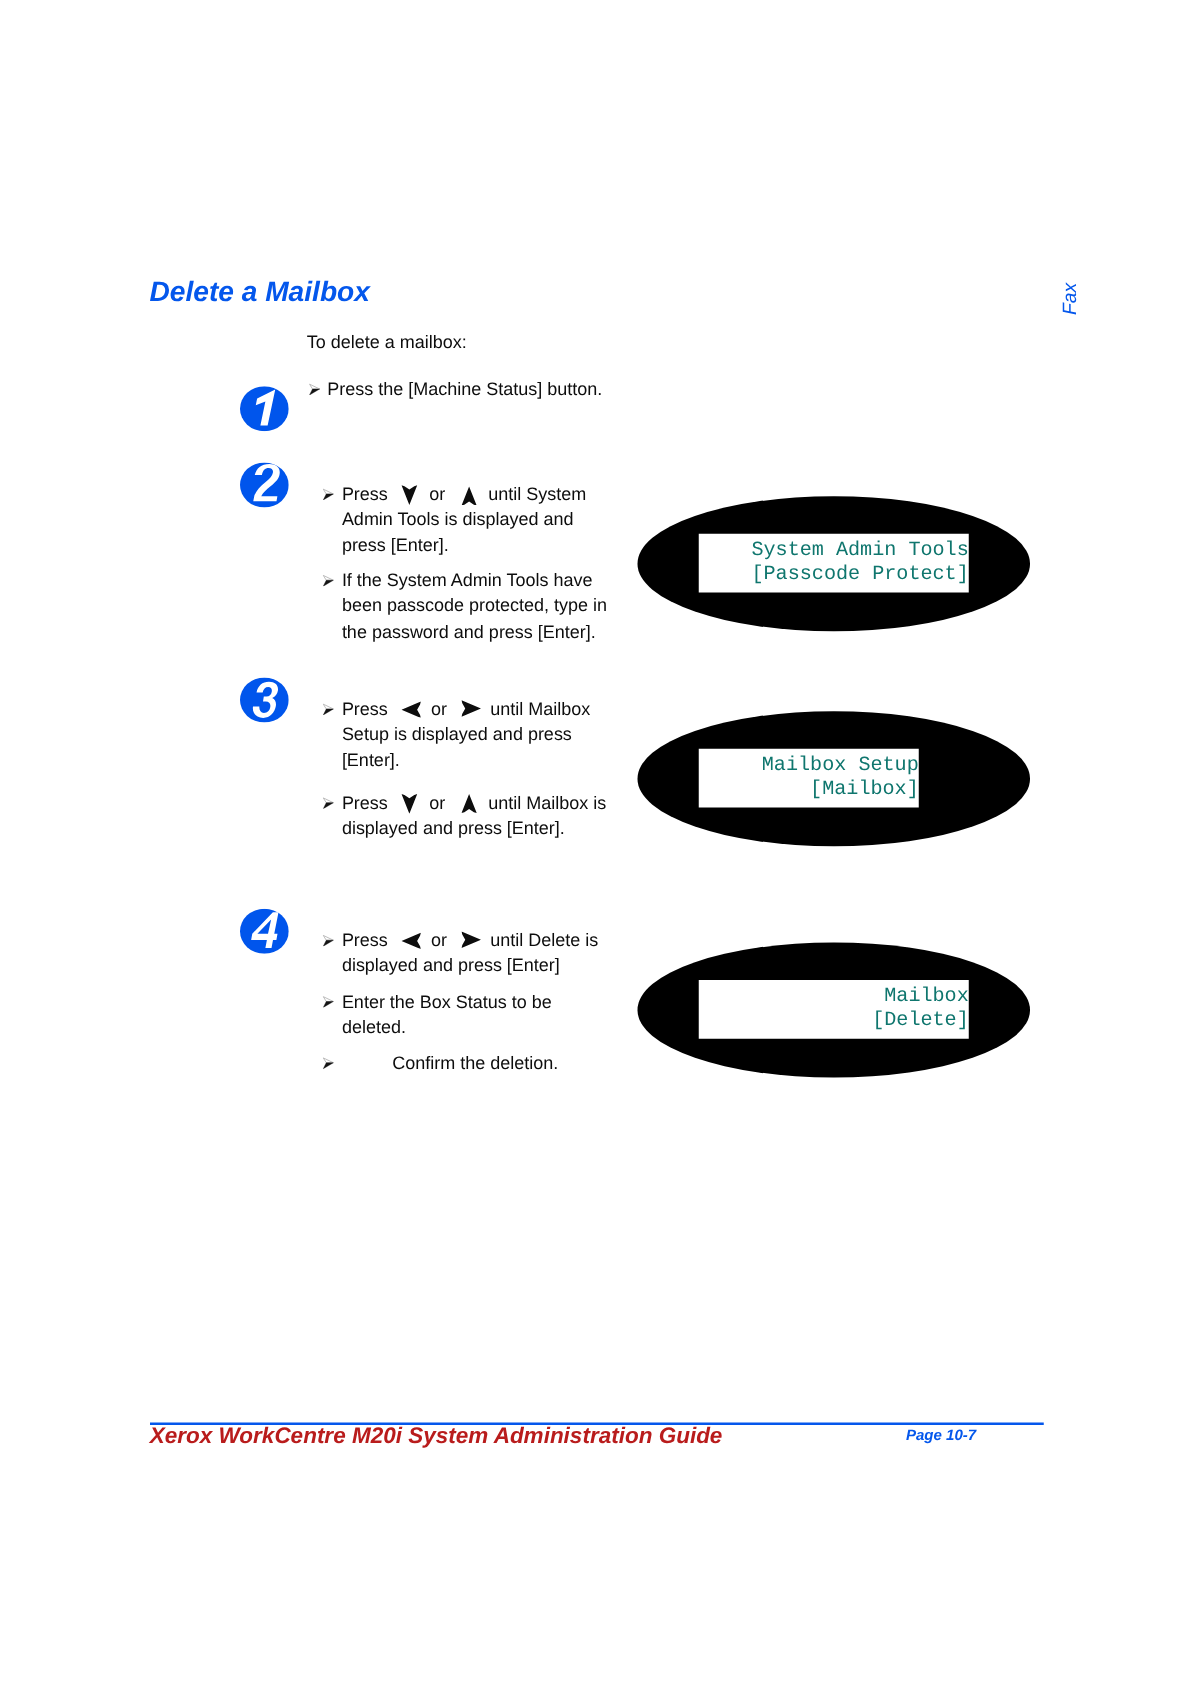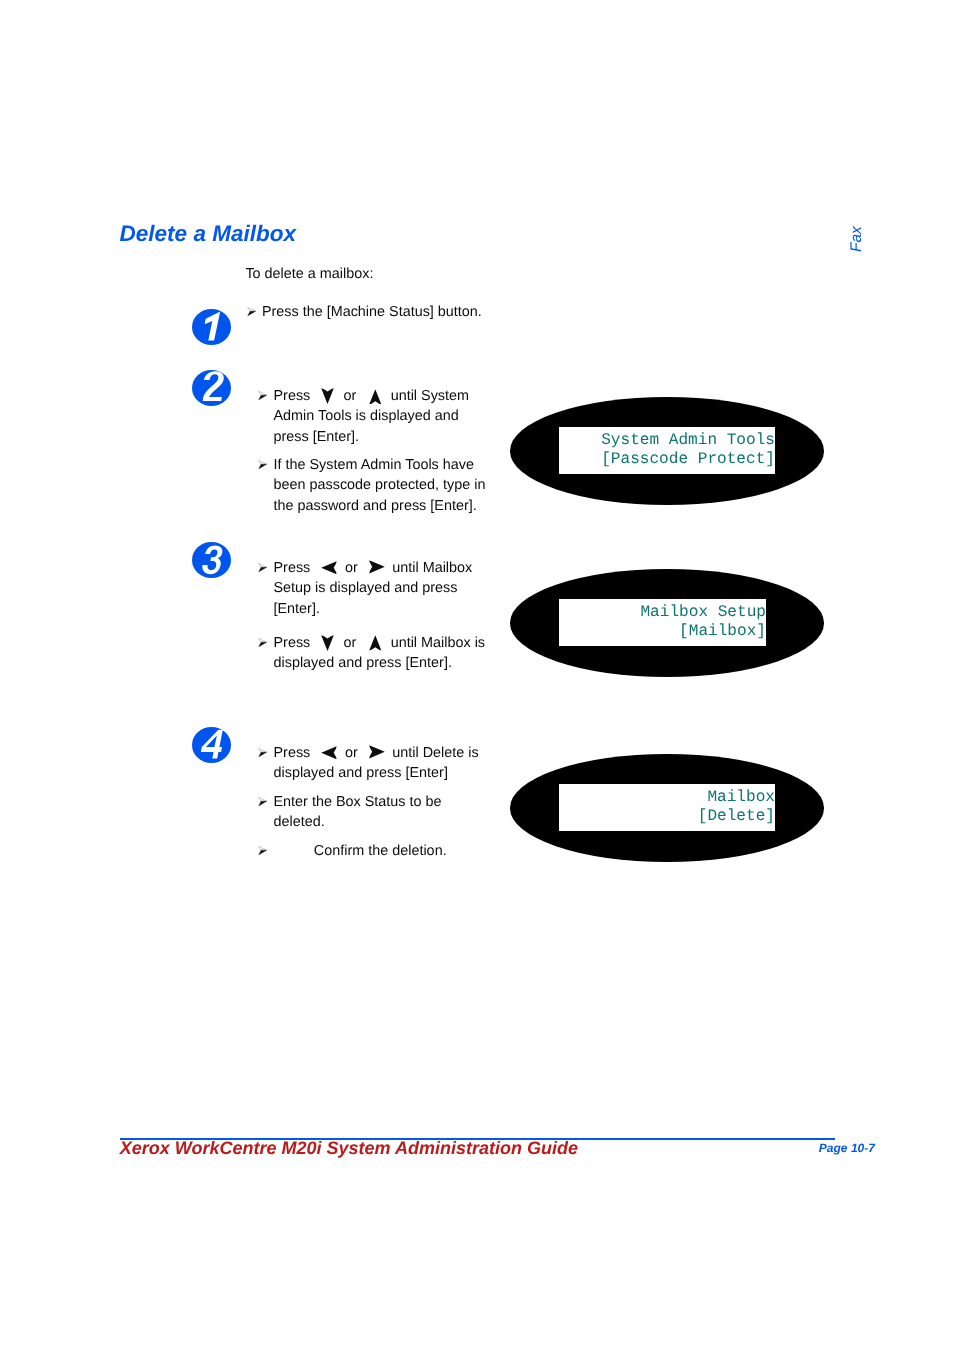--- a/index.html
+++ b/index.html
@@ -41,21 +41,21 @@
   .lcd .oval{position:absolute;left:0;top:0;width:313.6px;height:107.6px;
              background:#000000;border-radius:50% / 50%;}
   .lcd .screen{position:absolute;background:#ffffff;overflow:hidden;}
   .lcd .line{font-family:"Liberation Mono","DejaVu Sans Mono",monospace;font-size:16.1px;
              color:#0f766e;text-align:right;white-space:pre;line-height:19px;}
 
   
   .frule{position:absolute;left:119.5px;top:1137.6px;width:715.5px;height:2.0px;background:#0457ec;}
   .fleft{position:absolute;left:119.8px;top:1141.7px;font-size:18px;font-style:italic;
          font-weight:bold;color:#b91c1c;white-space:nowrap;line-height:12.05px;}
-  .fright{position:absolute;left:875px;top:1141.7px;font-size:12.05px;font-style:italic;
+  .fright{position:absolute;left:781px;top:1141.7px;font-size:12.05px;font-style:italic;
           font-weight:bold;color:#0457ec;white-space:nowrap;line-height:12.05px;
           transform:translateX(-100%);}
 </style>
 </head>
 <body>
 
 <div class="page">
   <div class="heading">Delete a Mailbox</div>
   <div class="sidetab">Fax</div>
   <div class="intro">To delete a mailbox:</div>
@@ -200,21 +200,21 @@
   <div id="lcd-root">
       <div class="lcd" style="left: 510px; top: 397px;">
         <div class="oval"></div>
         <div class="screen" style="left:49px;top:30px;width:216px;height:47px;">
           <div class="line" style="margin-top:3.8px;">System Admin Tools</div>
           <div class="line">[Passcode Protect]</div>
         </div>
       </div>
       <div class="lcd" style="left: 510px; top: 569px;">
         <div class="oval"></div>
-        <div class="screen" style="left:49px;top:30px;width:207px;height:47px;">
+        <div class="screen" style="left:49px;top:30px;width:176px;height:47px;">
           <div class="line" style="margin-top:3.8px;">Mailbox Setup</div>
           <div class="line">[Mailbox]</div>
         </div>
       </div>
       <div class="lcd" style="left: 510px; top: 754px;">
         <div class="oval"></div>
         <div class="screen" style="left:49px;top:30px;width:216px;height:47px;">
           <div class="line" style="margin-top:3.8px;">Mailbox</div>
           <div class="line">[Delete]</div>
         </div>

